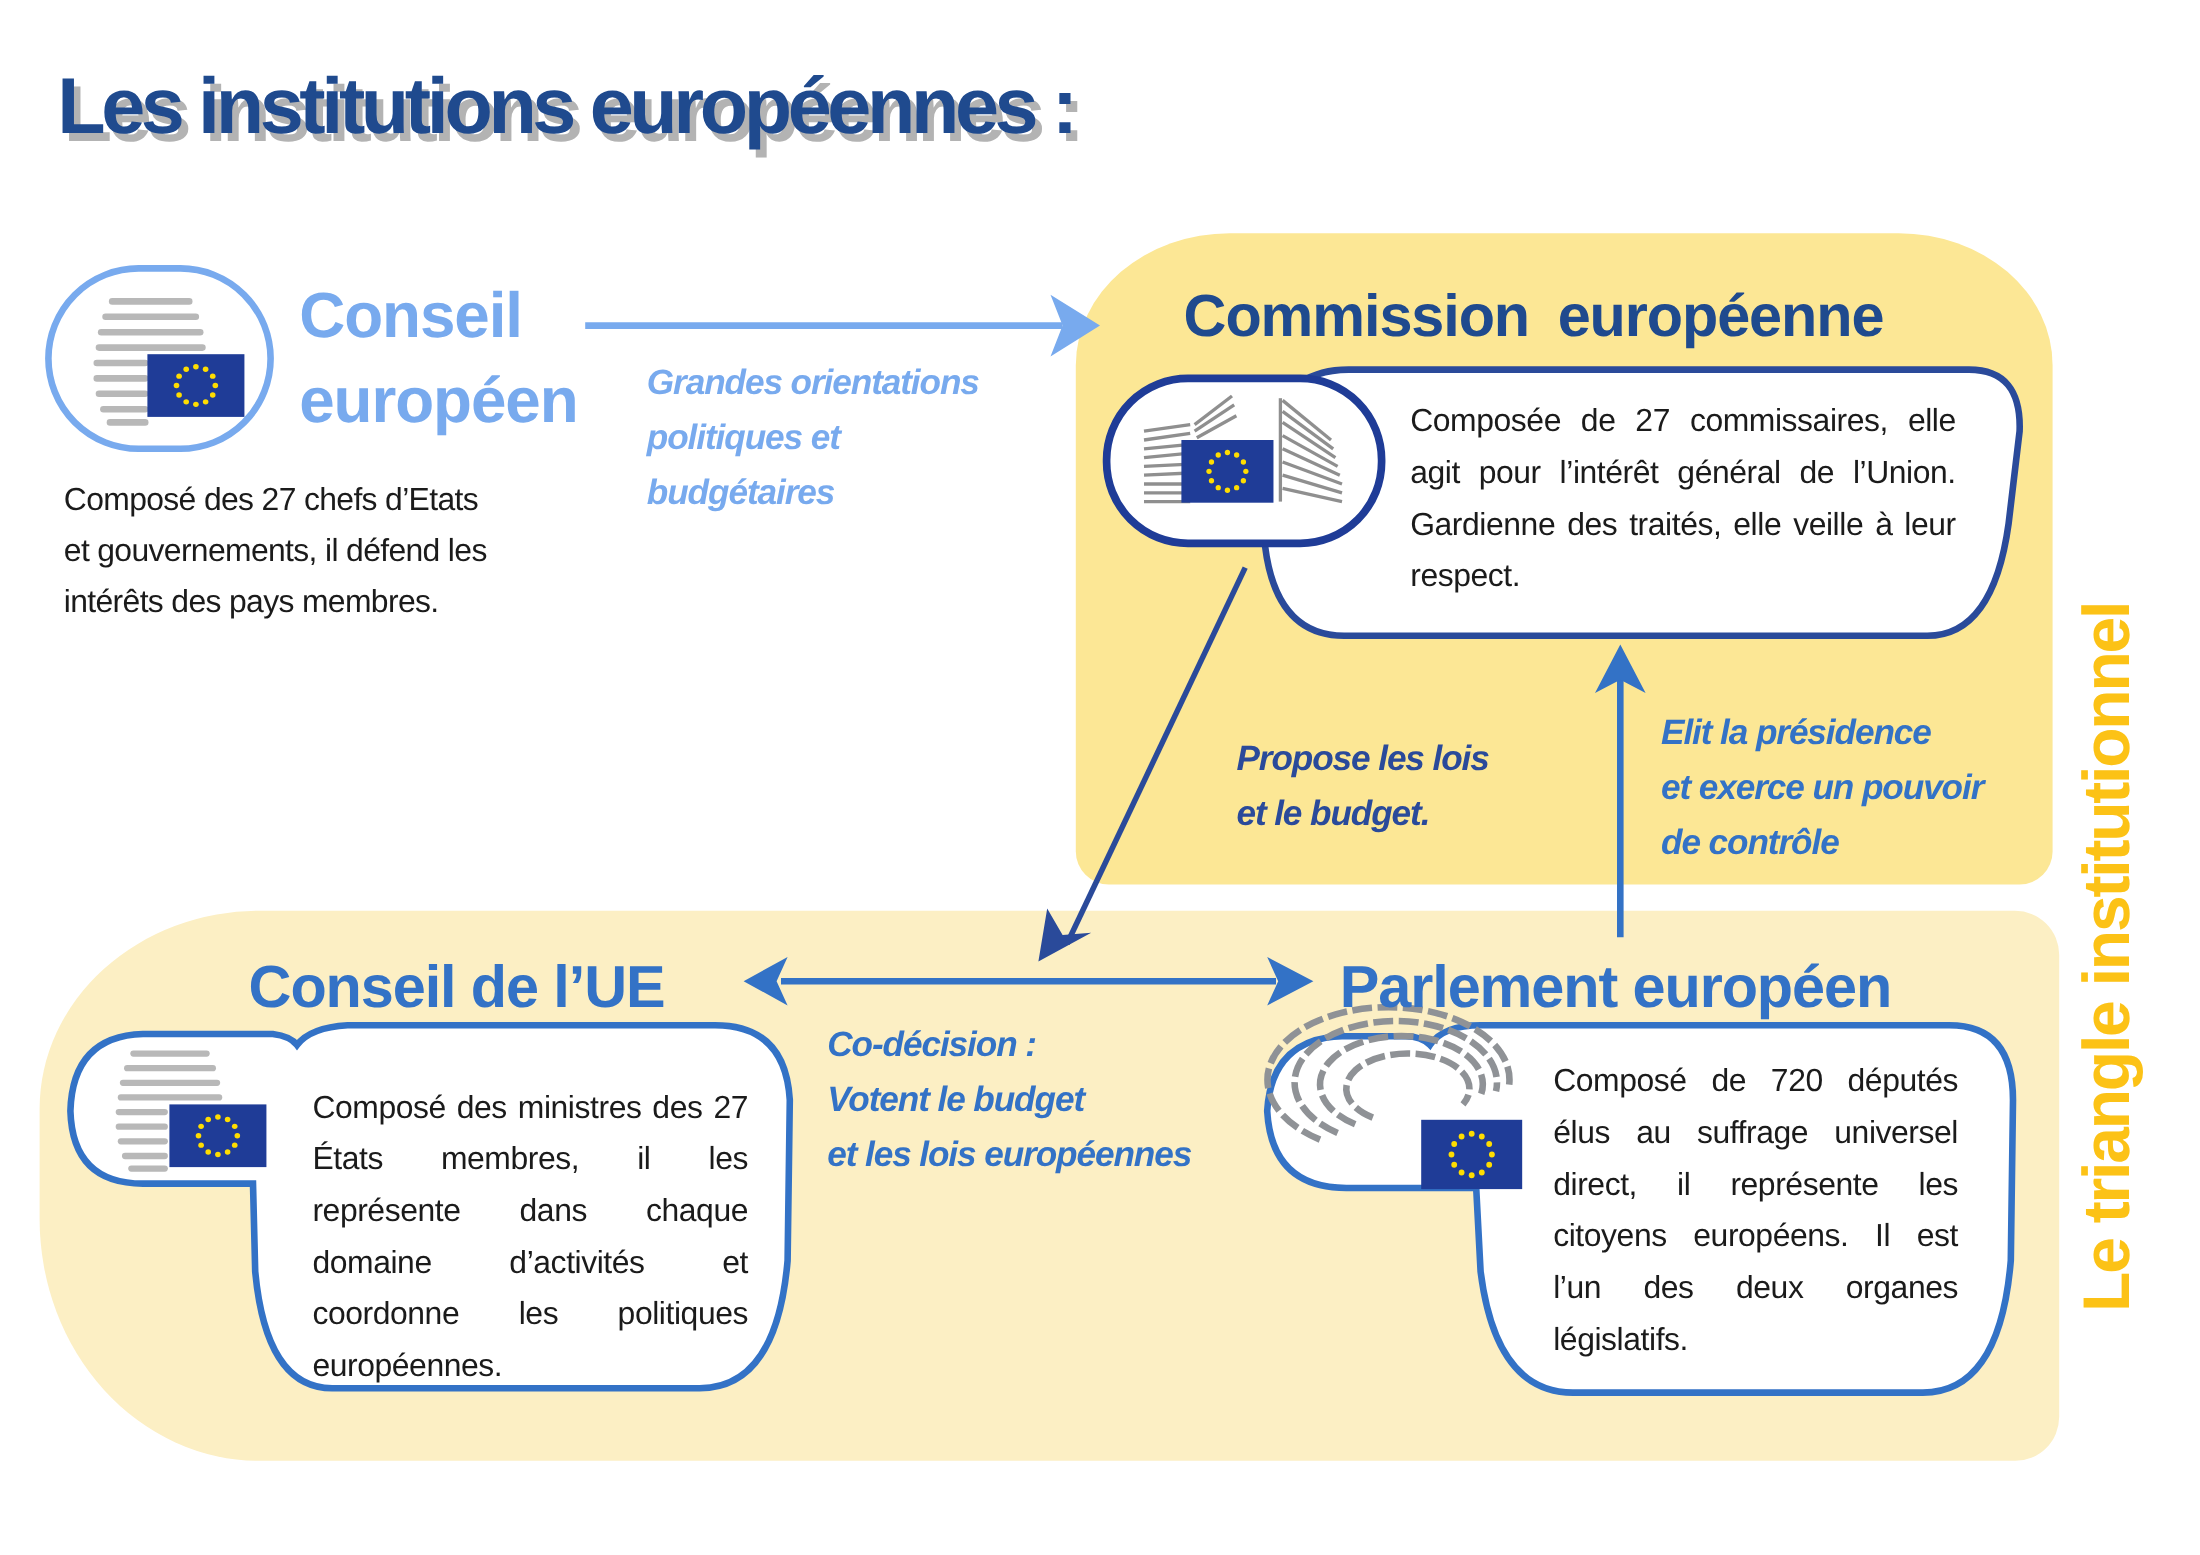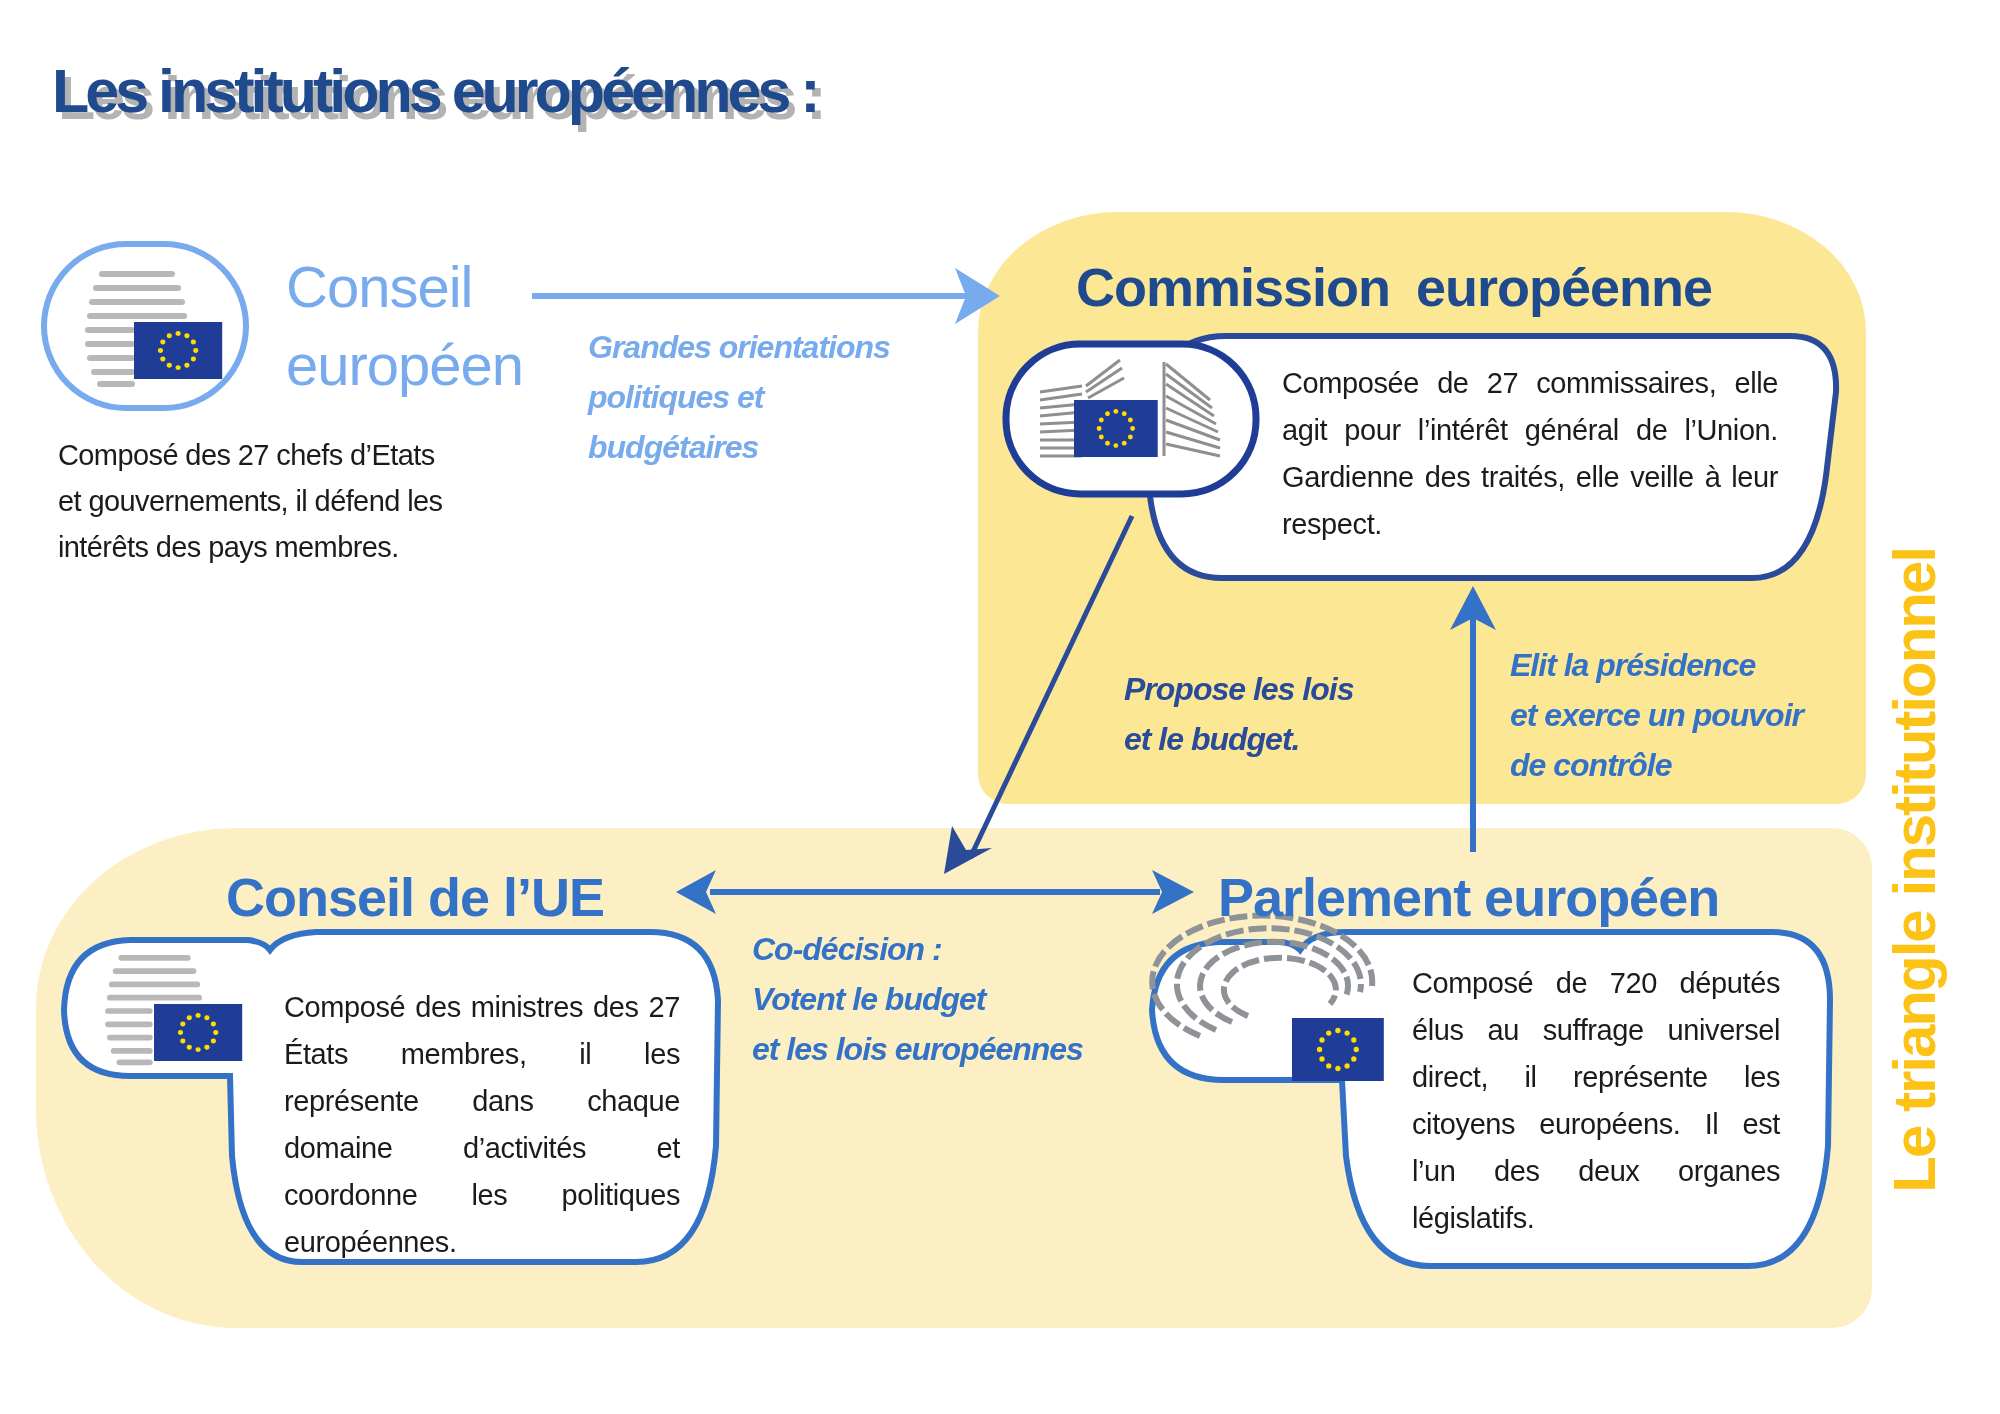--- a/index.html
+++ b/index.html
@@ -1,29 +1,29 @@
 <!DOCTYPE html>
 <html><head>
 <meta charset="utf-8">
 <style>
   html, body { margin: 0; padding: 0; background: #ffffff; }
   body { width: 2000px; height: 1414px; position: relative; overflow: hidden; font-family: "Liberation Sans", "DejaVu Sans", sans-serif; }
   .abs { position: absolute; }
   .title {
-    left: 52px; top: 56px; font-size: 61px; font-weight: 700; color: #1f4a8e;
+    left: 52px; top: 56px; font-size: 72px; font-weight: 700; color: #1f4a8e;
     letter-spacing: -4px; text-shadow: 6px 7px 0 #b3b3b3; white-space: nowrap;
   }
   .bg-commission { left: 978px; top: 212px; width: 888px; height: 592px; background: #fce795; border-radius: 140px 140px 30px 30px / 120px 120px 30px 30px; }
   .bg-lower { left: 36px; top: 828px; width: 1836px; height: 500px; background: #fcefc4; border-radius: 200px 40px 40px 200px / 180px 40px 40px 220px; }
   .vertical-label {
     left: 1960px; top: 548px; transform-origin: left top; transform: rotate(-90deg) translate(-780px, -80px);
     width: 780px; font-size: 60px; font-weight: 700; color: #fcc216; white-space: nowrap; letter-spacing: -2px;
     text-align: right;
   }
-  .ce-name { left: 272px; top: 248px; font-size: 58px; font-weight: 400; color: #78aaee; line-height: 78px; letter-spacing: -1px; margin-left: 14px; }
+  .ce-name { left: 272px; top: 248px; font-size: 58px; font-weight: 700; color: #78aaee; line-height: 78px; letter-spacing: -1px; }
   .ce-desc { left: 58px; top: 432px; width: 440px; font-size: 29px; color: #1b1b1b; line-height: 46px; letter-spacing: -0.6px; }
   .label-italic { font-weight: 700; font-style: italic; letter-spacing: -1px; }
   .orient-label { left: 588px; top: 322px; font-size: 32px; line-height: 50px; color: #78aaee; }
   .heading-dark { font-size: 54px; font-weight: 700; color: #1f4a8e; letter-spacing: -1px; white-space: nowrap; }
   .heading-blue { font-size: 54px; font-weight: 700; color: #3372c6; letter-spacing: -1px; white-space: nowrap; }
   .com-title { left: 1076px; top: 256px; word-spacing: 12px; text-align: right; }
   .cu-title { left: 226px; top: 866px; }
   .pe-title { left: 1218px; top: 866px; text-align: right; }
   .bubble-desc { font-size: 29px; color: #1b1b1b; line-height: 47px; text-align: justify; letter-spacing: -0.4px; }
   .com-desc { left: 1282px; top: 360px; width: 496px; }

